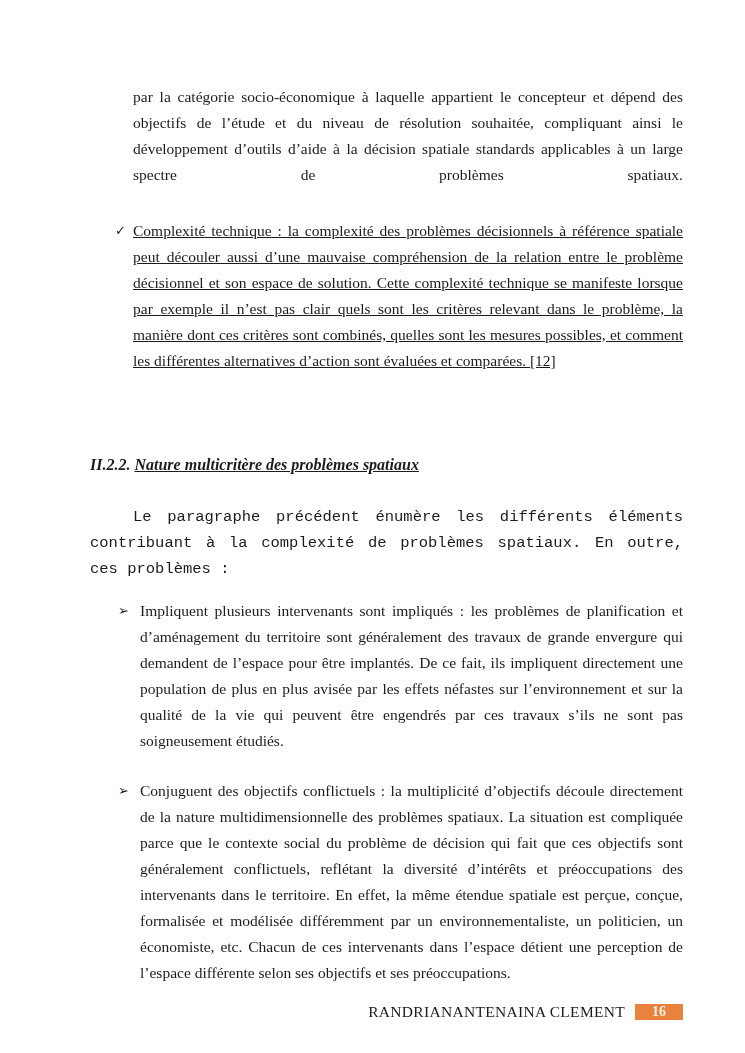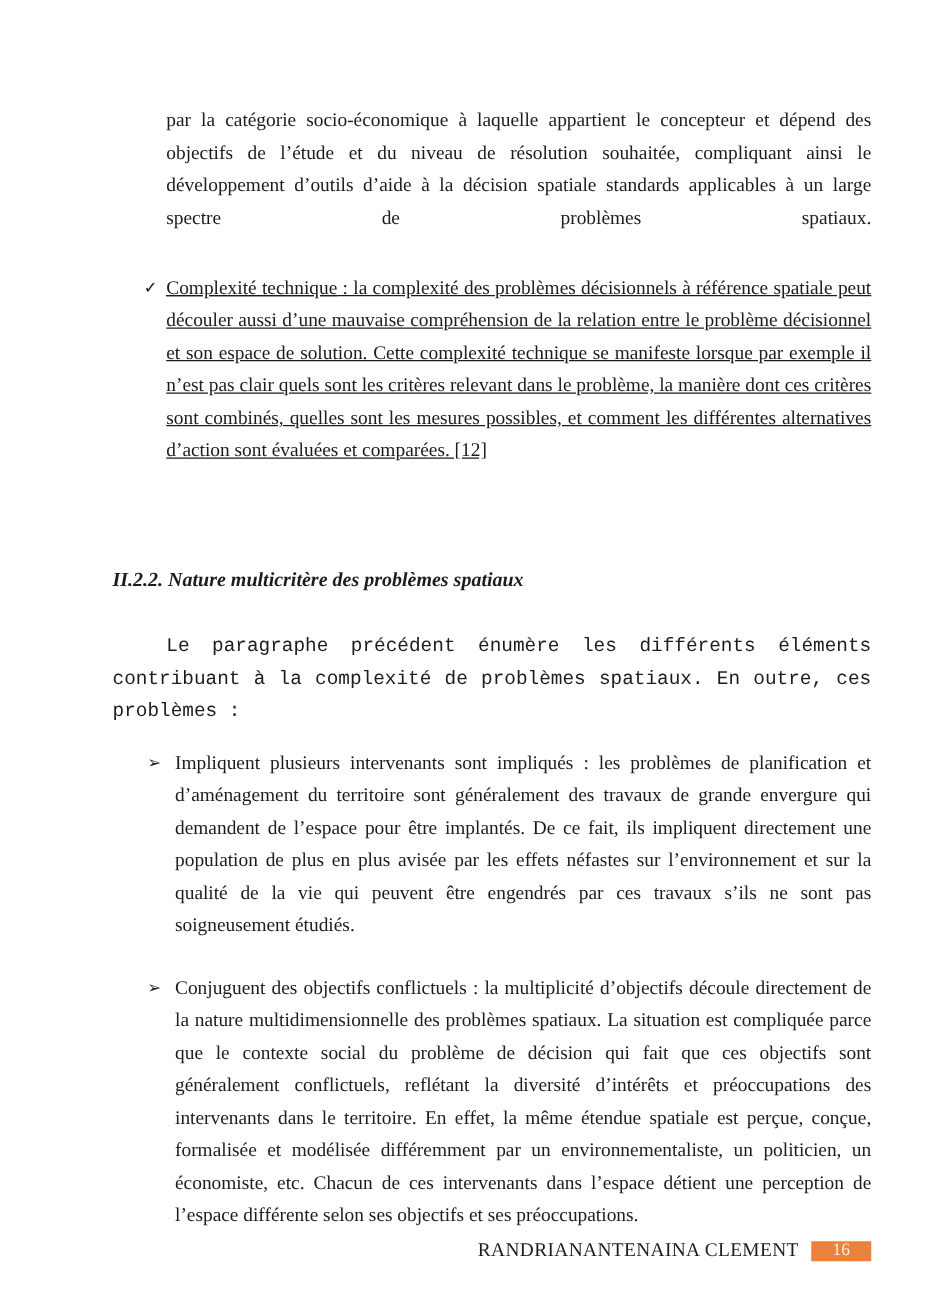--- a/index.html
+++ b/index.html
@@ -6,21 +6,21 @@
     margin: 0;
     padding: 0;
     background: #ffffff;
   }
   .page {
     position: relative;
     width: 745px;
     height: 1053px;
     background: #ffffff;
     box-sizing: border-box;
-    padding: 84px 48px 0 90px;
+    padding: 84px 62px 0 90px;
     font-family: "Liberation Serif", "DejaVu Serif", serif;
     font-size: 15.5px;
     line-height: 26px;
     color: #1c1c1c;
     overflow: hidden;
   }
   .para {
     text-align: justify;
     margin: 0;
   }
@@ -45,21 +45,21 @@
     text-align: justify;
     text-decoration: underline;
   }
   .u { text-decoration: underline; }
   .heading {
     margin-top: 78px;
     font-weight: bold;
     font-style: italic;
     font-size: 16px;
   }
-  .heading .title { }
+  .heading .title { text-decoration: underline; }
   .intro {
     margin-top: 26px;
     text-align: justify;
     text-indent: 43px;
     font-family: Liberation Mono, monospace;
   }
   .bullet-arrow {
     display: flex;
     margin-left: 28px;
   }
@@ -69,37 +69,38 @@
     font-family: "DejaVu Sans", sans-serif;
     font-size: 13px;
   }
   .bullet-arrow .btext {
     flex: 1;
     text-align: justify;
   }
   .ba1 { margin-top: 12px; }
   .ba2 { margin-top: 24px; }
   .footer {
-    margin-top: 2px;
+    margin-top: 13px;
     display: flex;
     justify-content: flex-end;
     align-items: center;
     gap: 10px;
   }
   .footer .author {
     font-size: 15.5px;
     letter-spacing: 0.3px;
   }
   .page-badge {
     width: 48px;
     height: 16px;
     display: flex;
     align-items: center;
     justify-content: center;
     font-size: 14px;
+    font-weight: bold;
   }
 </style>
 </head>
 <body>
 
 <div class="page" style="background: rgb(255, 255, 255); color: rgb(28, 28, 28);">
 
   <p class="para para-cont">par la catégorie socio-économique à laquelle appartient le concepteur et dépend des objectifs de l’étude et du niveau de résolution souhaitée, compliquant ainsi le développement d’outils d’aide à la décision spatiale standards applicables à un large spectre de problèmes spatiaux.</p>
 
   <div class="bullet-check">

